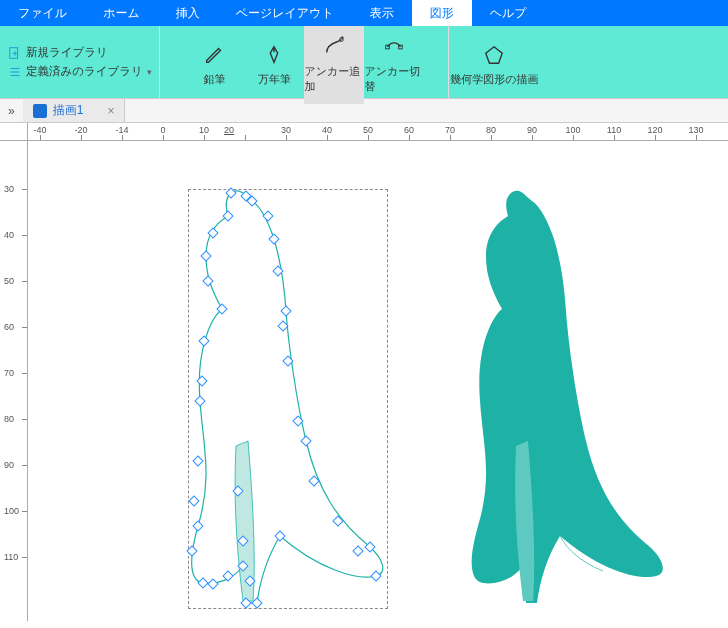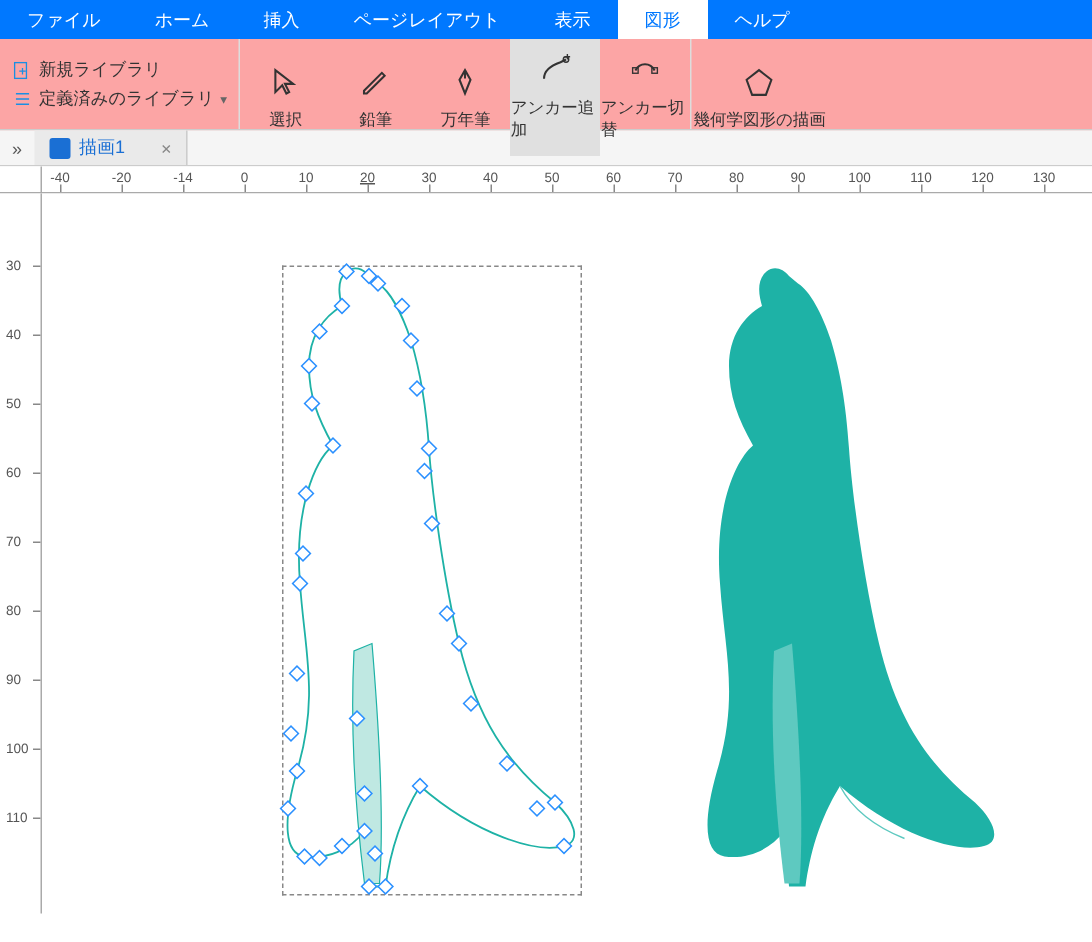--- a/index.html
+++ b/index.html
@@ -2,21 +2,21 @@
 <html><head>
 <meta charset="utf-8">
 <style>
   * { margin: 0; padding: 0; box-sizing: border-box; font-family: "Meiryo", sans-serif; }
   body { width: 728px; height: 628px; background: #fff; overflow: hidden; font-size: 12px; }
 
   .menubar { background: #0078ff; color: #fff; display: flex; height: 26px; }
   .menu-item { padding: 5px 18px; cursor: pointer; font-size: 12px; }
   .menu-item.active { background: #fff; color: #0078ff; }
 
-  .ribbon { display: flex; background: #fca5a5; border-bottom: 1px solid #ccc; height: 61px; }
+  .ribbon { display: flex; background: #5eead4; border-bottom: 1px solid #ccc; height: 73px; gap: 24px; }
   .ribbon-group { display: flex; flex-direction: column; justify-content: center; padding: 4px 8px; border-right: 1px solid #ddd; }
   .ribbon-inline { display: flex; align-items: center; gap: 4px; padding: 2px 0; color: #333; cursor: pointer; font-size: 11.5px; white-space: nowrap; }
   .ribbon-tools { display: flex; }
   .tool-btn { display: flex; flex-direction: column; align-items: center; justify-content: center; width: 60px; height: 78px; cursor: pointer; font-size: 11px; color: #333; gap: 6px; }
   .tool-btn.wide { width: 90px; }
   .tool-btn.active { background: #e0e0e0; }
   .tool-btn svg { width: 22px; height: 22px; }
 
   .tabbar { display: flex; align-items: center; background: #f5f5f5; border-bottom: 1px solid #ccc; height: 24px; }
   .expand-btn { padding: 3px 8px; cursor: pointer; color: #555; font-size: 12px; }
@@ -67,26 +67,20 @@
     </div>
     <div class="ribbon-inline">
       <svg width="14" height="14" viewBox="0 0 16 16">
           <path d="M3 4h10M3 8h10M3 12h10" stroke="#1a8fe3"></path>
         </svg>
       <span>定義済みのライブラリ</span>
       <span style="font-size:9px;color:#666">▾</span>
     </div>
   </div>
   <div class="ribbon-tools" id="tool-group">
-      <div class="tool-btn">
-        <svg viewBox="0 0 24 24">
-          <path d="M5,3 L5,19 L10,14 L13,20 L15,19 L12,13 L18,13 Z" fill="none" stroke="#333" stroke-width="1.5"></path>
-        </svg>
-        <span>選択</span>
-      </div>
       <div class="tool-btn">
         <svg viewBox="0 0 24 24">
           <path d="M4,18 L17,5 L19,7 L6,20 L4,20 Z" fill="none" stroke="#333" stroke-width="1.5"></path>
         </svg>
         <span>鉛筆</span>
       </div>
       <div class="tool-btn">
         <svg viewBox="0 0 24 24">
           <path d="M12,3 L16,10 L12,20 L8,10 Z M12,3 L12,9" fill="none" stroke="#333" stroke-width="1.5"></path>
         </svg>
@@ -135,21 +129,21 @@
       <div class="ruler-tick" style="left: 12px;">-40</div>
       <div class="tick-line" style="left: 53px;"></div>
       <div class="ruler-tick" style="left: 53px;">-20</div>
       <div class="tick-line" style="left: 94px;"></div>
       <div class="ruler-tick" style="left: 94px;">-14</div>
       <div class="tick-line" style="left: 135px;"></div>
       <div class="ruler-tick" style="left: 135px;">0</div>
       <div class="tick-line" style="left: 176px;"></div>
       <div class="ruler-tick" style="left: 176px;">10</div>
       <div class="tick-line" style="left: 217px;"></div>
-      <div class="ruler-tick" style="left: 217px; text-decoration: underline;">20</div>
+      <div class="ruler-tick" style="left: 201px; text-decoration: underline;">20</div>
       <div class="tick-line" style="left: 258px;"></div>
       <div class="ruler-tick" style="left: 258px;">30</div>
       <div class="tick-line" style="left: 299px;"></div>
       <div class="ruler-tick" style="left: 299px;">40</div>
       <div class="tick-line" style="left: 340px;"></div>
       <div class="ruler-tick" style="left: 340px;">50</div>
       <div class="tick-line" style="left: 381px;"></div>
       <div class="ruler-tick" style="left: 381px;">60</div>
       <div class="tick-line" style="left: 422px;"></div>
       <div class="ruler-tick" style="left: 422px;">70</div>

